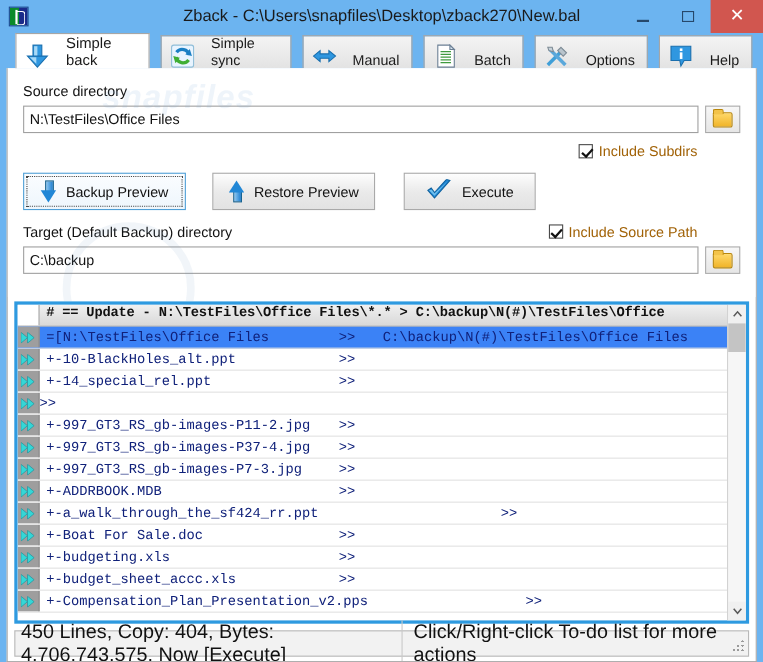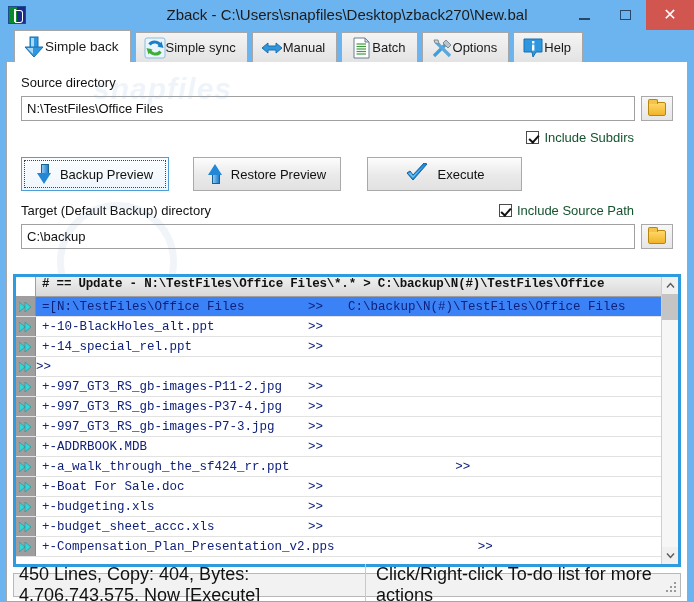--- a/index.html
+++ b/index.html
@@ -68,27 +68,27 @@
   
   .tabstrip {
     flex: 0 0 32px; height: 32px;
     display: flex; align-items: flex-end;
     padding-left: 14px;
     background: #6cb4f0;
     position: relative;
   }
   .tab {
     height: 30px;
-    display: flex; align-items: center; gap: 0;
+    display: flex; align-items: flex-end; gap: 15px;
     padding: 0 11px 0 8px;
     font-size: 13px; color: #1a1a1a;
     background: linear-gradient(180deg, #f4f4f4 0%, #e3e3e3 100%);
     border: 1px solid #a6a6a6;
     border-bottom: none;
-    margin-right: 4px;
+    margin-right: 10px;
     position: relative;
   }
   .tab.active {
     height: 32px;
     background: #ffffff;
     border-color: #a6a6a6;
     z-index: 3;
     font-size: 13.5px;
   }
   .tab-icon { width: 22px; height: 22px; flex: 0 0 22px; position: relative; }
@@ -149,21 +149,21 @@
     background: linear-gradient(180deg,#ffd869 0%, #f0b429 100%);
     border: 1px solid #b8860b; border-radius: 1px 2px 2px 2px;
   }
   .folder-ico::before {
     content: ""; position: absolute; left: -1px; top: -4px;
     width: 8px; height: 4px;
     background: #f3c34a; border: 1px solid #b8860b; border-bottom: none;
     border-radius: 2px 2px 0 0;
   }
 
-  .checkline { display: flex; align-items: center; gap: 5px; font-size: 13px; color: #14532d; }
+  .checkline { display: flex; align-items: center; gap: 5px; font-size: 13px; color: #a16207; }
   .checkbox {
     width: 13px; height: 13px; flex: 0 0 13px;
     border: 1px solid #4a4a4a; background: #fff;
     position: relative;
   }
   .checkbox.checked::after {
     content: ""; position: absolute;
     left: 3.5px; top: 0.5px; width: 4px; height: 8px;
     border: solid #111; border-width: 0 2px 2px 0;
     transform: rotate(42deg);
@@ -429,21 +429,21 @@
           <span class="focus-ring"></span>
           <span class="arrow-down-ico"></span>
           <span>Backup Preview</span>
         </div>
         <div style="width:24px"></div>
         <div class="action-btn" style="width:148px;">
           <span class="arrow-up-ico"></span>
           <span>Restore Preview</span>
         </div>
         <div style="width:26px"></div>
-        <div class="action-btn" style="width:155px;">
+        <div class="action-btn" style="width:120px;">
           <span>
             <svg width="24" height="20" viewBox="0 0 24 20">
               <polygon points="2,10 8,17 22,1 19,0 8,12 5,8" fill="#1f86d4" stroke="#12639f"></polygon>
               <polygon points="3,10 8,15 20,1.5 8,13 5.5,9.5" fill="#6fc0ef"></polygon>
             </svg>
           </span>
           <span>Execute</span>
         </div>
       </div>
 

